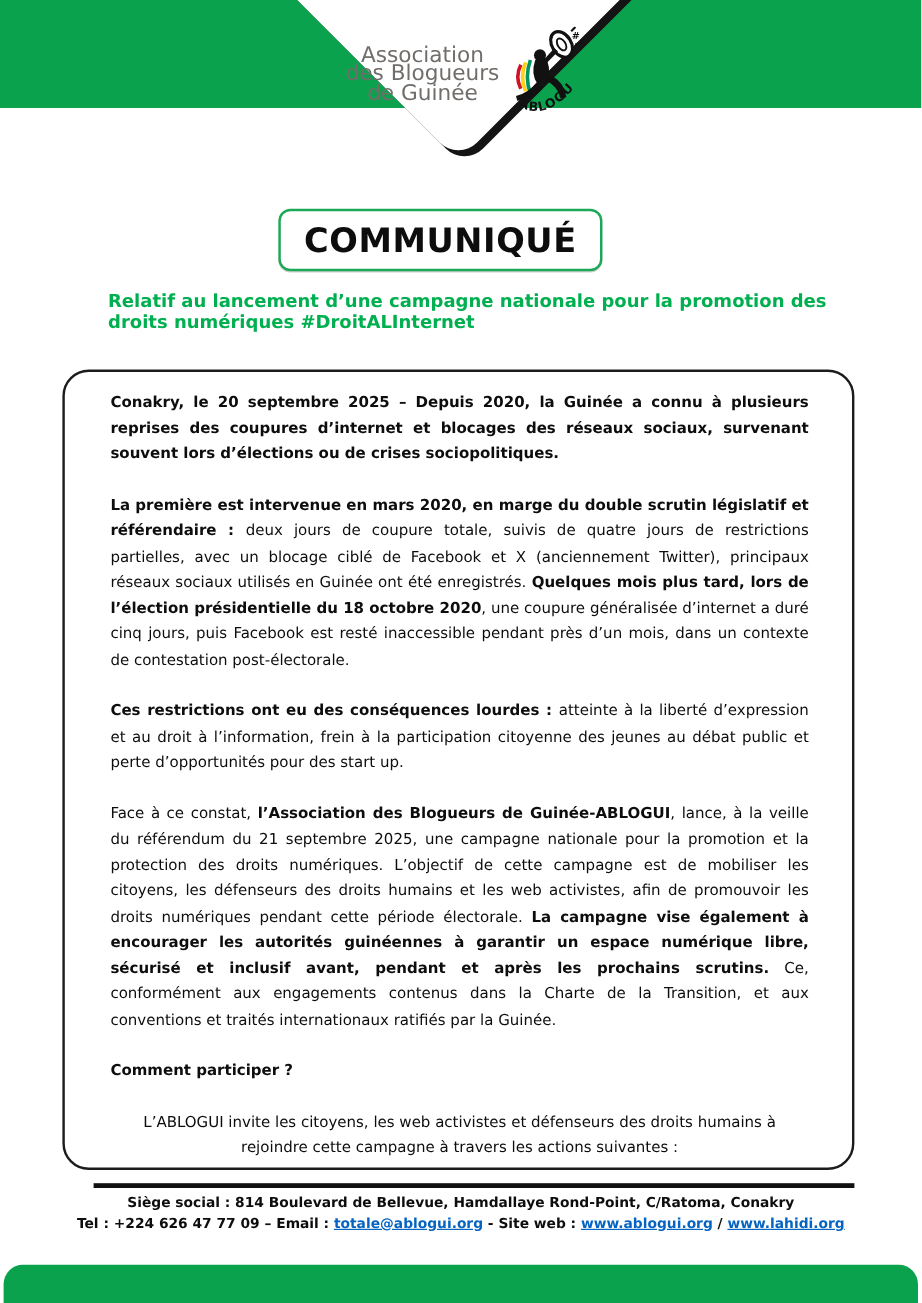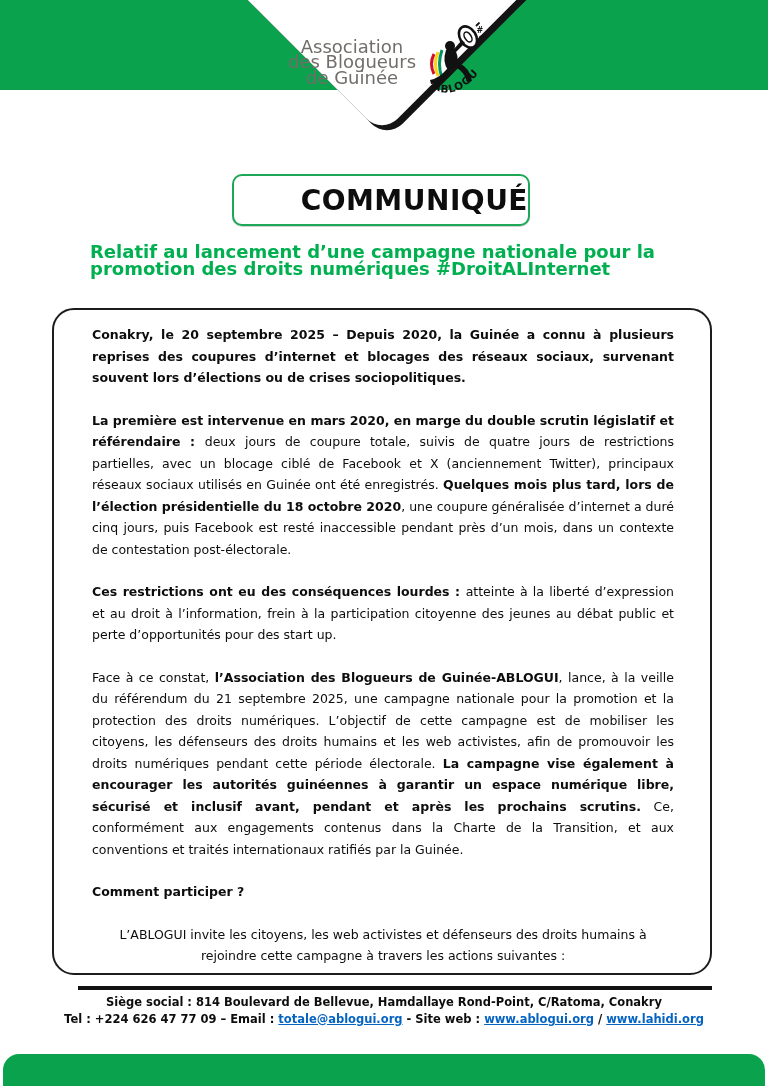--- a/index.html
+++ b/index.html
@@ -13,25 +13,25 @@
   .badge-shadow { position:absolute; left:251px; top:-189px; width:272px; height:272px;
     background:#141414; transform:rotate(45deg); border-radius:22px; }
   .badge { position:absolute; left:246px; top:-194px; width:272px; height:272px;
     background:#fff; transform:rotate(45deg); border-radius:22px; }
   .logo-cluster { position:absolute; left:288px; top:22px; display:flex; align-items:center; gap:7px; }
   .org-name { text-align:center; color:var(--logo-gray,#716D6A); font-size:18px; line-height:15.5px; }
   .logo-mark { width:64px; height:80px; }
   
   .title-box { position:absolute; left:232px; top:174px; width:266px; height:48px;
     border:2.5px solid var(--title-border-green,#1CA857); border-radius:10px; background:#fff;
-    display:flex; align-items:center; justify-content:flex-end; box-shadow:0 1px 0 rgba(0,0,0,0.18);padding-left:28px; }
+    display:flex; align-items:center; justify-content:center; box-shadow:0 1px 0 rgba(0,0,0,0.18); }
   .title-box span { font-size:28px; font-weight:800; letter-spacing:0.5px; color:#0d0d0d; }
   
   .subtitle { position:absolute; left:90px; top:243px; width:608px; margin:0;
-    font-size:18px; font-weight:bold; color:var(--accent-green,#00B050); line-height:17px; }
+    font-size:15px; font-weight:bold; color:var(--accent-green,#00B050); line-height:17px; }
   
   .content-box { position:absolute; left:52px; top:308px; width:660px; height:667px;
     border:2.5px solid #1c1c1c; border-radius:22px; box-sizing:border-box;
     padding:14px 36px 12px 38px; background:#fff; }
   .para { margin:0 0 21px 0; font-size:12.5px; line-height:21.5px; color:#0d0d0d; }
   .para .b { font-weight:bold; }
   
   .footer-sep { position:absolute; left:78px; top:986px; width:634px; height:3.5px; background:#111; }
   .footer { position:absolute; left:0; top:994px; width:768px; text-align:center;
     font-size:11.5px; font-weight:bold; color:#0d0d0d; line-height:16.5px; }

